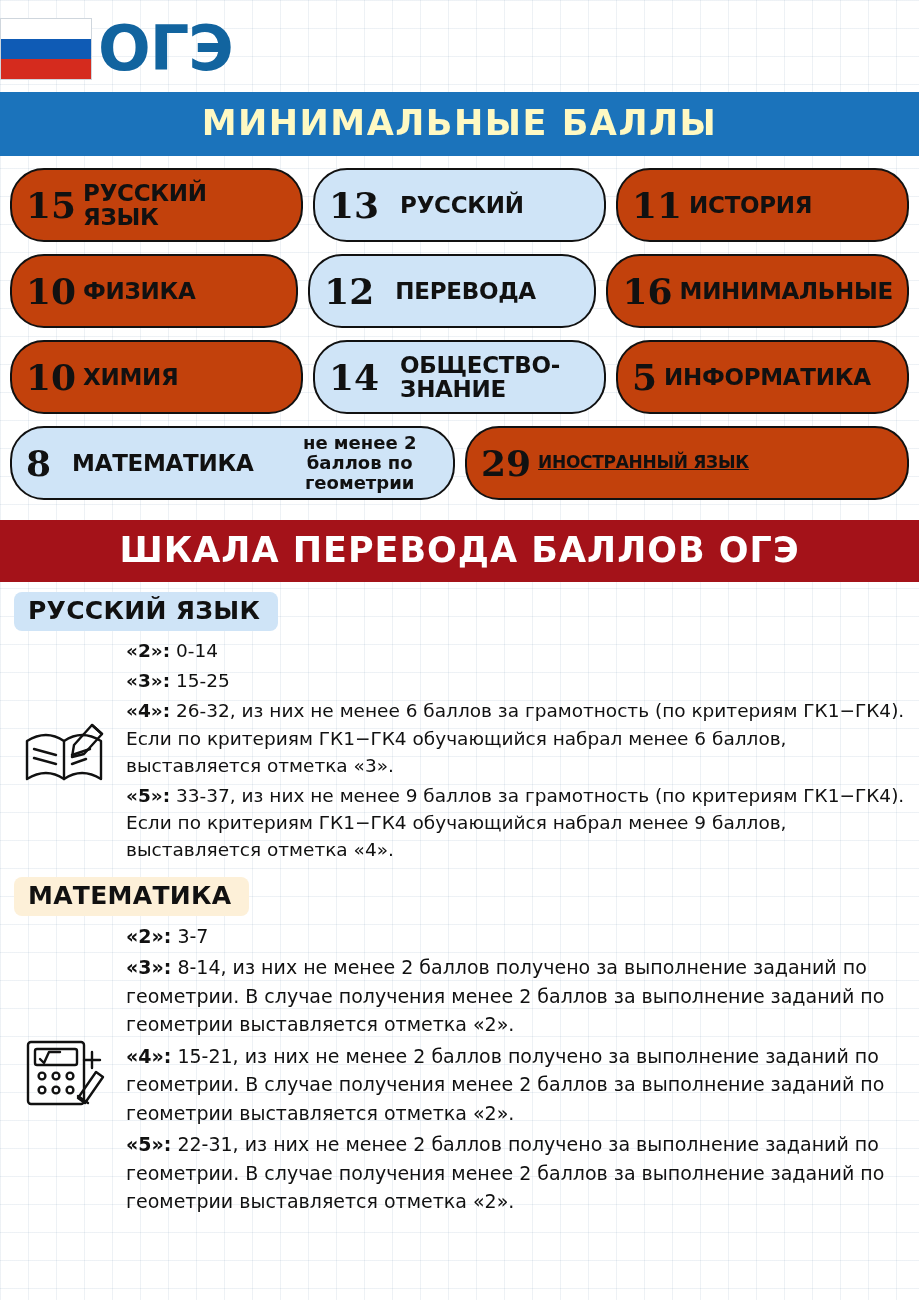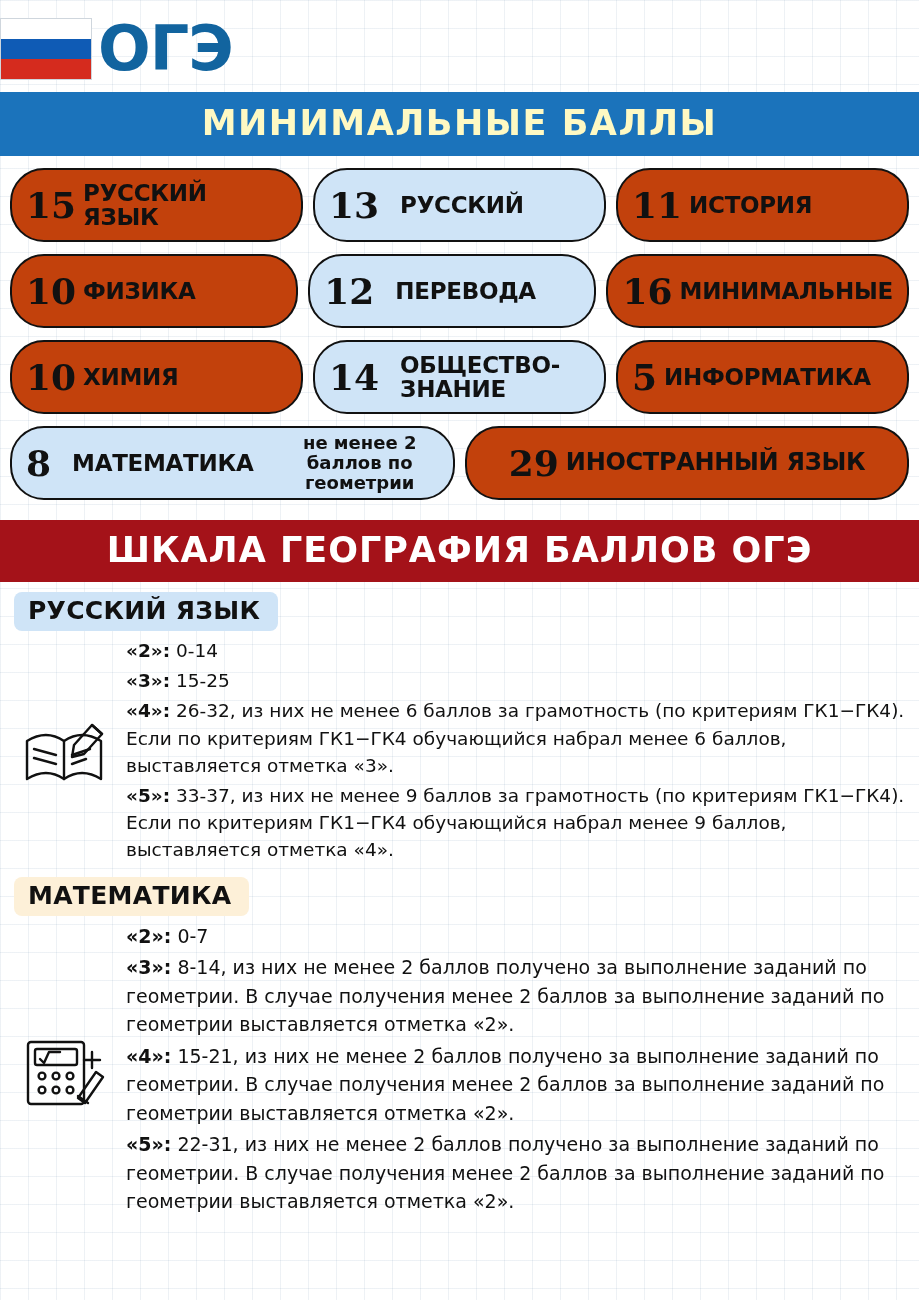--- a/index.html
+++ b/index.html
@@ -114,22 +114,22 @@
   }
   .pill .note {
     font-family: "DejaVu Sans", sans-serif;
     font-weight: bold;
     font-size: 18px;
     line-height: 1.1;
     text-align: center;
     margin-left: 6px;
   }
   .row-wide .pill-math { flex: 0 0 445px; }
-  .row-wide .pill-foreign { flex: 1 1 auto; justify-content: center; }
-  .pill-foreign .name { font-size: 24px; }
+  .row-wide .pill-foreign { flex: 1 1 auto; }
+  .pill-foreign .name { font-size: 17px; text-decoration: underline; }
 
   
   .banner-red {
     background: #a41219;
     color: #ffffff;
     text-align: center;
     font-weight: bold;
     font-size: 35px;
     letter-spacing: 1px;
     padding: 10px 0 12px;
@@ -248,21 +248,21 @@
         <span class="note">не менее 2 баллов по геометрии</span>
       </div>
       <div class="pill peach pill-foreign">
         <span class="score">29</span>
         <span class="name">ИНОСТРАННЫЙ ЯЗЫК</span>
       </div>
     </div>
 
   </div>
 
-  <div class="banner-red">ШКАЛА ГЕОГРАФИЯ БАЛЛОВ ОГЭ</div>
+  <div class="banner-red">ШКАЛА ПЕРЕВОДА БАЛЛОВ ОГЭ</div>
 
   <div class="section">
     <div class="section-title blue">РУССКИЙ ЯЗЫК</div>
     <div class="body-row">
       <div class="icon-box">
         <svg width="86" height="66" viewBox="0 0 86 66" fill="none" stroke="#111" stroke-width="2.4" stroke-linecap="round" stroke-linejoin="round">
           <path d="M5 20 C18 12 30 12 42 20 C54 12 66 12 79 20 L79 58 C66 50 54 50 42 58 C30 50 18 50 5 58 Z"></path>
           <path d="M42 20 L42 58"></path>
           <path d="M12 28 L34 34"></path>
           <path d="M12 37 L34 43"></path>
@@ -294,21 +294,21 @@
           <circle cx="48" cy="42" r="3.4"></circle>
           <circle cx="20" cy="56" r="3.4"></circle>
           <circle cx="34" cy="56" r="3.4"></circle>
           <circle cx="48" cy="56" r="3.4"></circle>
           <path d="M62 26 L78 26 M70 18 L70 34"></path>
           <path d="M60 70 L78 44 L85 49 L67 75 Z" transform="translate(-4,-6)"></path>
           <path d="M56 62 L66 69"></path>
         </svg>
       </div>
       <div class="grades math-grades">
-        <div class="grade-line"><b>«2»:</b><span> 0-7</span></div>
+        <div class="grade-line"><b>«2»:</b><span> 3-7</span></div>
         <div class="grade-line"><b>«3»:</b><span> 8-14, из них не менее 2 баллов получено за выполнение заданий по геометрии. В случае получения менее 2 баллов за выполнение заданий по геометрии выставляется отметка «2».</span></div>
         <div class="grade-line"><b>«4»:</b><span> 15-21, из них не менее 2 баллов получено за выполнение заданий по геометрии. В случае получения менее 2 баллов за выполнение заданий по геометрии выставляется отметка «2».</span></div>
         <div class="grade-line"><b>«5»:</b><span> 22-31, из них не менее 2 баллов получено за выполнение заданий по геометрии. В случае получения менее 2 баллов за выполнение заданий по геометрии выставляется отметка «2».</span></div>
       </div>
     </div>
   </div>
 
 </div>
 
 </body></html>

